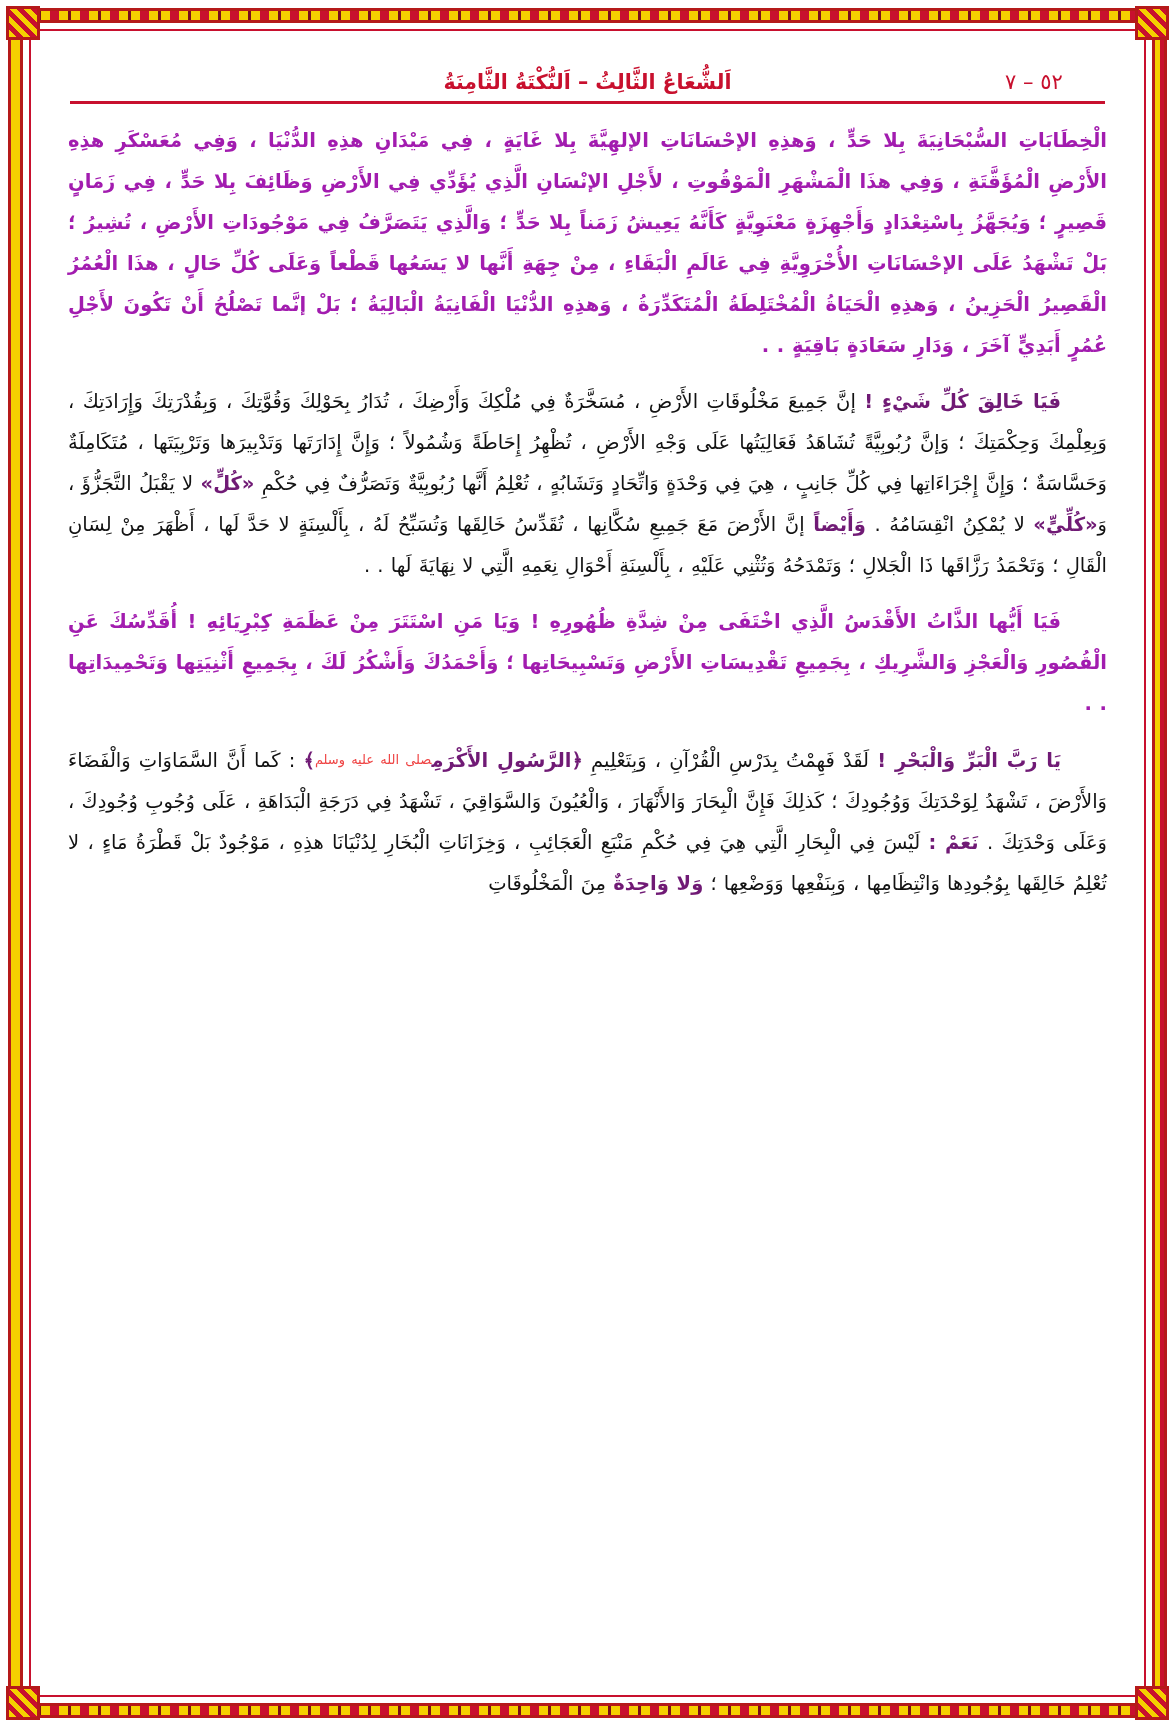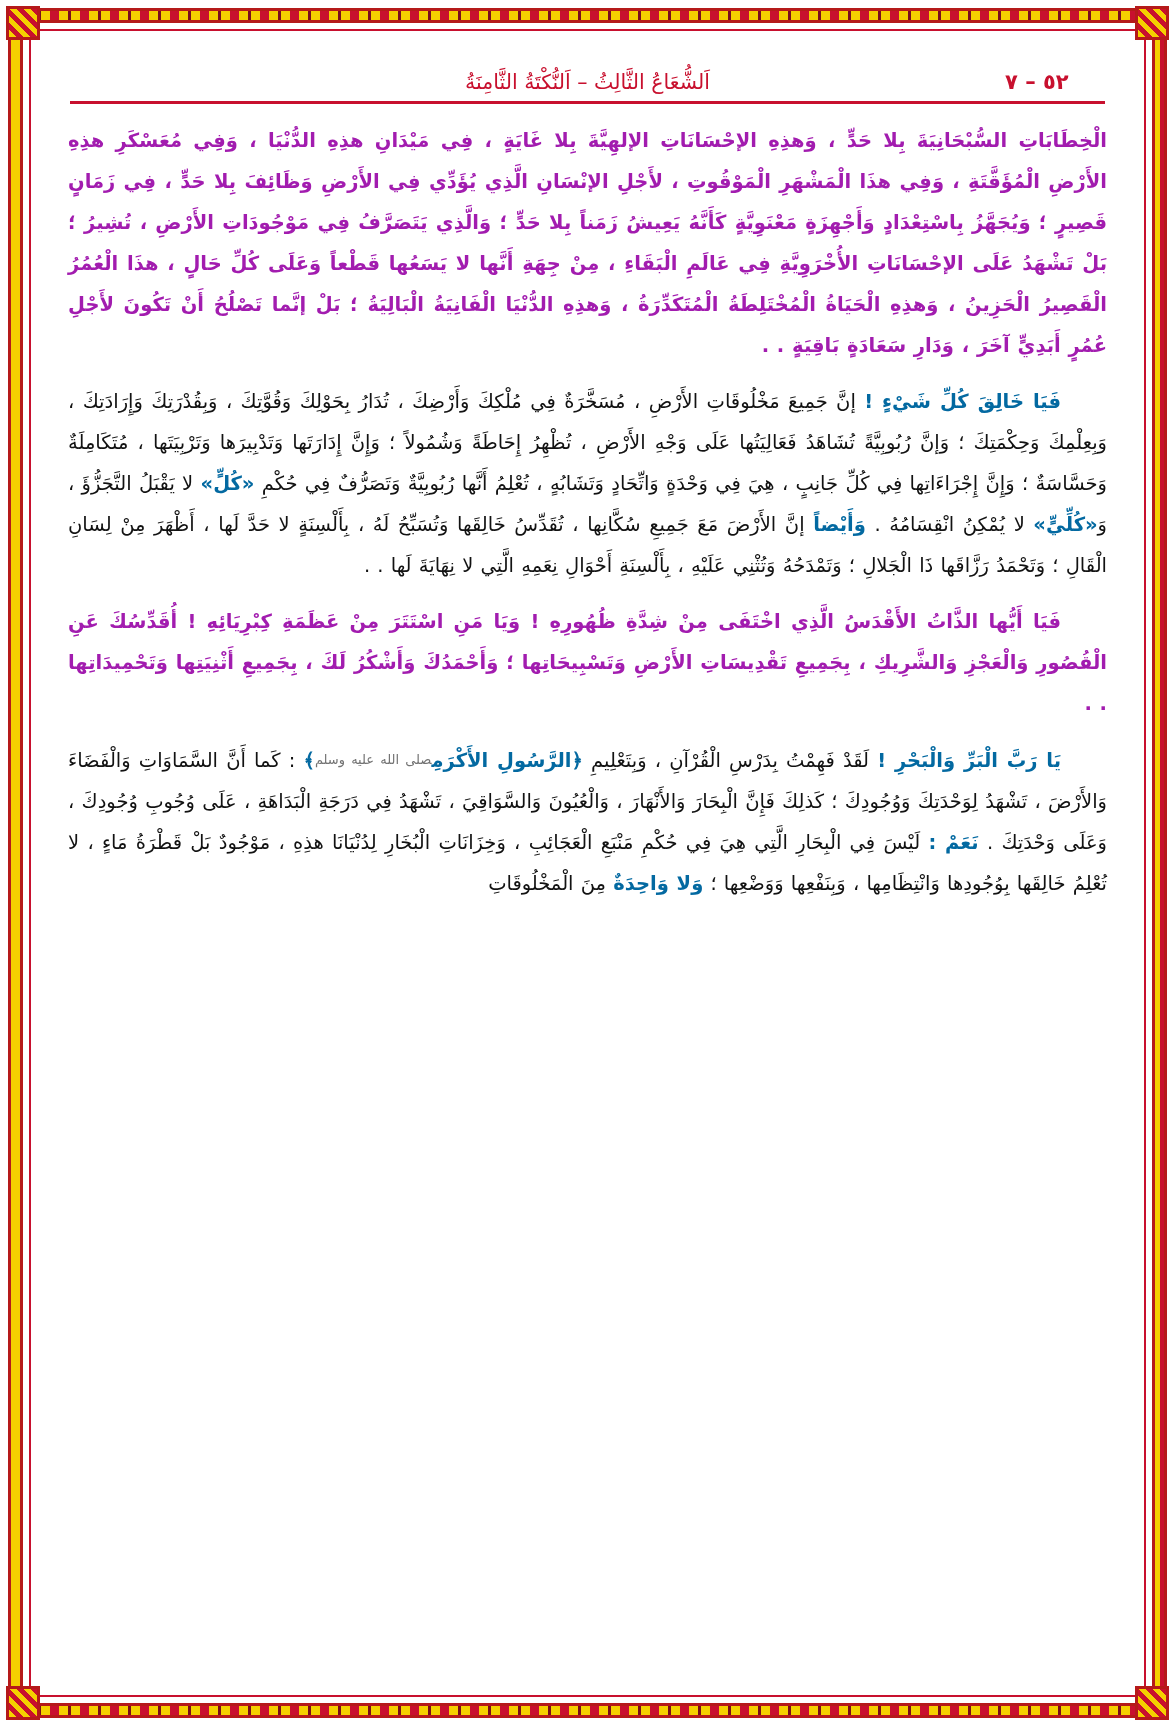--- a/index.html
+++ b/index.html
@@ -83,28 +83,28 @@
     flex-direction: row;
     align-items: baseline;
     justify-content: space-between;
     padding: 0 8px 0 8px;
     margin-bottom: 4px;
   }
   .header-title {
     flex: 1;
     text-align: center;
     color: #c8102e;
-    font-weight: normal;
+    font-weight: bold;
     font-size: 20.5px;
     letter-spacing: 0;
     white-space: nowrap;
   }
   .page-number {
     color: #c8102e;
-    font-weight: bold;
+    font-weight: normal;
     font-size: 21px;
     white-space: nowrap;
     min-width: 96px;
     text-align: left;
     direction: ltr;
   }
   .rule {
     height: 3px;
     background: #c8102e;
     margin: 7px 4px 16px 4px;
@@ -125,25 +125,25 @@
     font-weight: bold;
   }
   .para.black {
     color: #121212;
   }
   .indent {
     display: inline-block;
     width: 46px;
   }
   .hl {
-    color: #0369a1;
+    color: #701a75;
     font-weight: bold;
   }
   .seal {
-    color: #737373;
+    color: #ef4444;
     font-size: 13px;
     vertical-align: 3px;
     letter-spacing: -1px;
   }
   .gap-sm { height: 9px; }
 </style>
 </head>
 <body>
 
 <div class="page">

